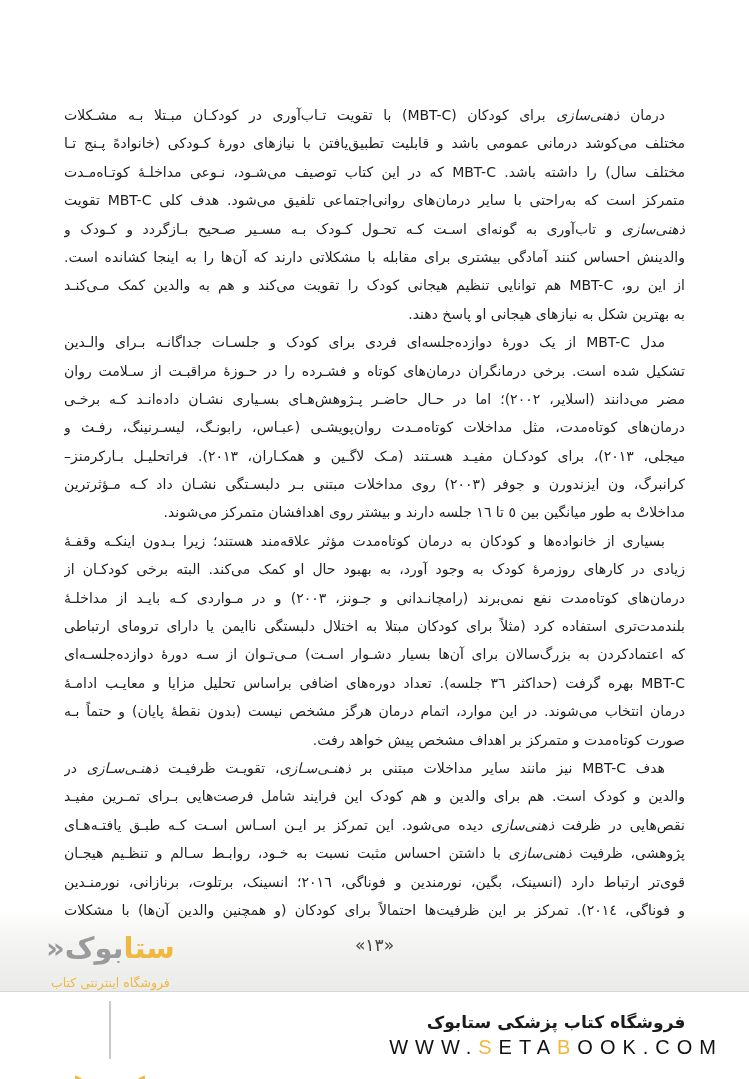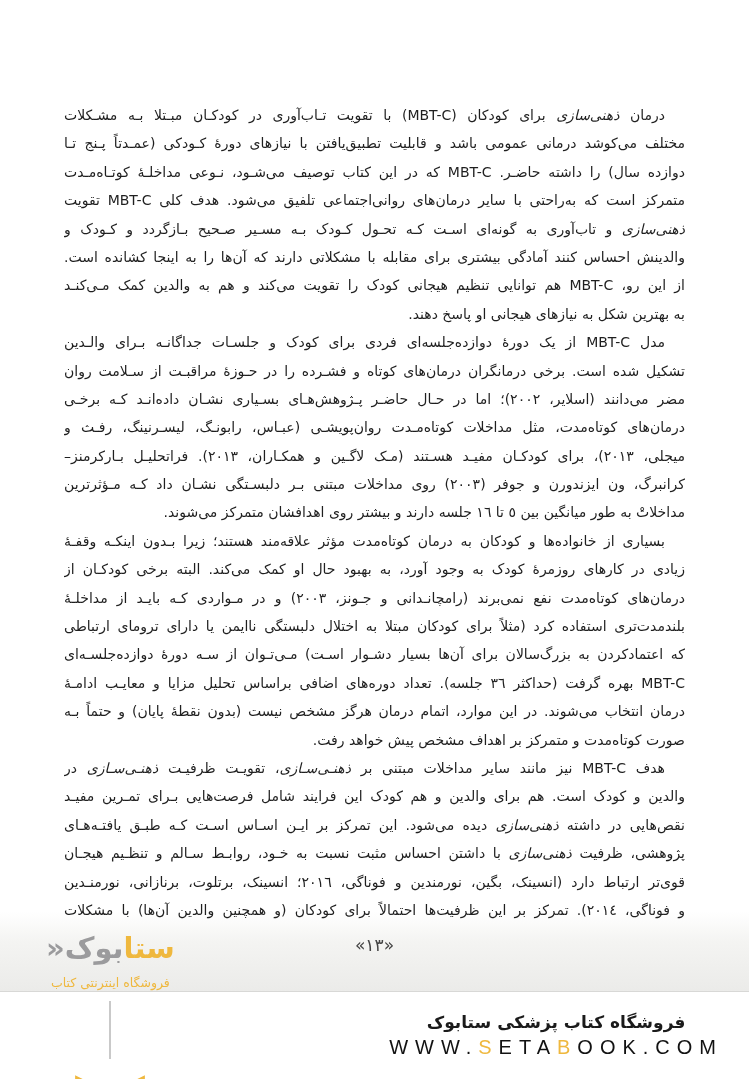--- a/index.html
+++ b/index.html
@@ -107,22 +107,22 @@
   }
   .website-url .gold{color:var(--gold);}
 </style>
 </head>
 <body>
 
 <div class="book-page">
   <div class="text-block">
       <div class="para">
         <div class="line indent"><span>درمان </span><span class="it">ذهنی‌سازی</span><span> برای کودکان (MBT-C) با تقویت تـاب‌آوری در کودکـان مبـتلا بـه مشـکلات</span></div>
-        <div class="line"><span>مختلف می‌کوشد درمانی عمومی باشد و قابلیت تطبیق‌یافتن با نیازهای دورهٔ کـودکی (عمـدتاً پـنج تـا</span></div>
-        <div class="line"><span>دوازده سال) را داشته حاضـر. MBT-C که در این کتاب توصیف می‌شـود، نـوعی مداخلـهٔ کوتـاه‌مـدت</span></div>
+        <div class="line"><span>مختلف می‌کوشد درمانی عمومی باشد و قابلیت تطبیق‌یافتن با نیازهای دورهٔ کـودکی (خانوادهً پـنج تـا</span></div>
+        <div class="line"><span>مختلف سال) را داشته باشد. MBT-C که در این کتاب توصیف می‌شـود، نـوعی مداخلـهٔ کوتـاه‌مـدت</span></div>
         <div class="line"><span>متمرکز است که به‌راحتی با سایر درمان‌های روانی‌اجتماعی تلفیق می‌شود. هدف کلی MBT-C تقویت</span></div>
         <div class="line"><span class="it">ذهنی‌سازی</span><span> و تاب‌آوری به گونه‌ای اسـت کـه تحـول کـودک بـه مسـیر صـحیح بـازگردد و کـودک و</span></div>
         <div class="line"><span>والدینش احساس کنند آمادگی بیشتری برای مقابله با مشکلاتی دارند که آن‌ها را به اینجا کشانده است.</span></div>
         <div class="line"><span>از این رو، MBT-C هم توانایی تنظیم هیجانی کودک را تقویت می‌کند و هم به والدین کمک مـی‌کنـد</span></div>
         <div class="line end"><span>به بهترین شکل به نیازهای هیجانی او پاسخ دهند.</span></div>
       </div>
       <div class="para">
         <div class="line indent"><span>مدل MBT-C از یک دورهٔ دوازده‌جلسه‌ای فردی برای کودک و جلسـات جداگانـه بـرای والـدین</span></div>
         <div class="line"><span>تشکیل شده است. برخی درمانگران درمان‌های کوتاه و فشـرده را در حـوزهٔ مراقبـت از سـلامت روان</span></div>
         <div class="line"><span>مضر می‌دانند (اسلایر، ٢٠٠٢)؛ اما در حـال حاضـر پـژوهش‌هـای بسـیاری نشـان داده‌انـد کـه برخـی</span></div>
@@ -137,21 +137,21 @@
         <div class="line"><span>درمان‌های کوتاه‌مدت نفع نمی‌برند (رامچانـدانی و جـونز، ٢٠٠٣) و در مـواردی کـه بایـد از مداخلـهٔ</span></div>
         <div class="line"><span>بلندمدت‌تری استفاده کرد (مثلاً برای کودکان مبتلا به اختلال دلبستگی ناایمن یا دارای ترومای ارتباطی</span></div>
         <div class="line"><span>که اعتمادکردن به بزرگ‌سالان برای آن‌ها بسیار دشـوار اسـت) مـی‌تـوان از سـه دورهٔ دوازده‌جلسـه‌ای</span></div>
         <div class="line"><span>MBT-C بهره گرفت (حداکثر ٣٦ جلسه). تعداد دوره‌های اضافی براساس تحلیل مزایا و معایـب ادامـهٔ</span></div>
         <div class="line"><span>درمان انتخاب می‌شوند. در این موارد، اتمام درمان هرگز مشخص نیست (بدون نقطهٔ پایان) و حتماً بـه</span></div>
         <div class="line end"><span>صورت کوتاه‌مدت و متمرکز بر اهداف مشخص پیش خواهد رفت.</span></div>
       </div>
       <div class="para">
         <div class="line indent"><span>هدف MBT-C نیز مانند سایر مداخلات مبتنی بر </span><span class="it">ذهنـی‌سـازی</span><span>، تقویـت ظرفیـت </span><span class="it">ذهنـی‌سـازی</span><span> در</span></div>
         <div class="line"><span>والدین و کودک است. هم برای والدین و هم کودک این فرایند شامل فرصت‌هایی بـرای تمـرین مفیـد</span></div>
-        <div class="line"><span>نقص‌هایی در داشته </span><span class="it">ذهنی‌سازی</span><span> دیده می‌شود. این تمرکز بر ایـن اسـاس اسـت کـه طبـق یافتـه‌هـای</span></div>
+        <div class="line"><span>نقص‌هایی در ظرفت </span><span class="it">ذهنی‌سازی</span><span> دیده می‌شود. این تمرکز بر ایـن اسـاس اسـت کـه طبـق یافتـه‌هـای</span></div>
         <div class="line"><span>پژوهشی، ظرفیت </span><span class="it">ذهنی‌سازی</span><span> با داشتن احساس مثبت نسبت به خـود، روابـط سـالم و تنظـیم هیجـان</span></div>
         <div class="line"><span>قوی‌تر ارتباط دارد (انسینک، بگین، نورمندین و فوناگی، ٢٠١٦؛ انسینک، برتلوت، برنازانی، نورمنـدین</span></div>
         <div class="line"><span>و فوناگی، ٢٠١٤). تمرکز بر این ظرفیت‌ها احتمالاً برای کودکان (و همچنین والدین آن‌ها) با مشکلات</span></div>
       </div>
     </div>
   <div class="page-number">«١٣»</div>
 </div>
 
 <div class="footer">
   <div class="logo-block">

